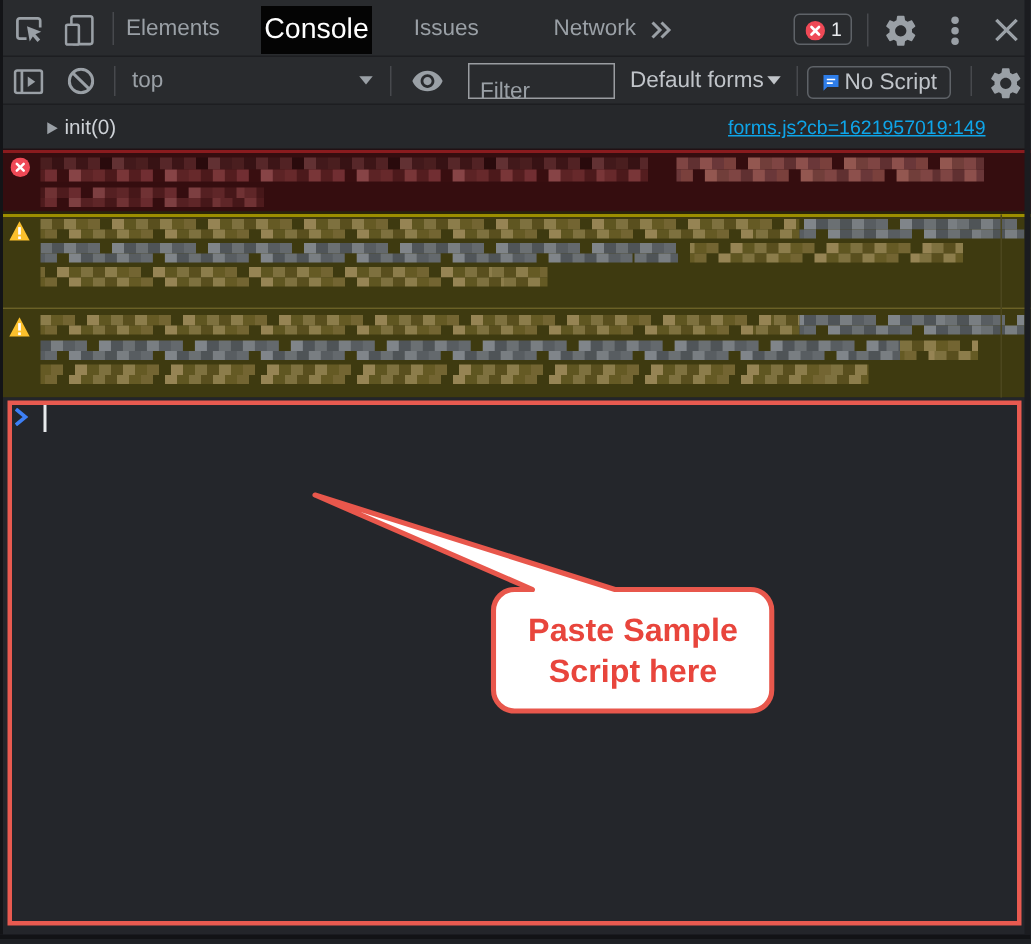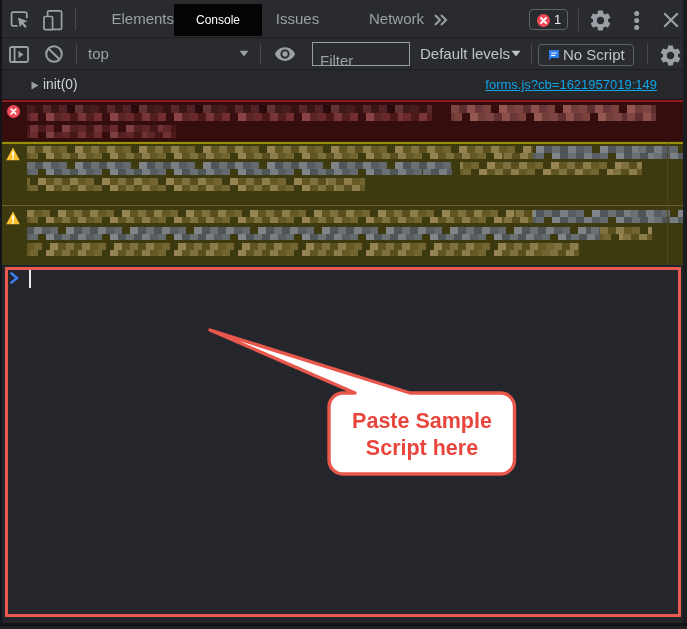--- a/index.html
+++ b/index.html
@@ -25,22 +25,22 @@
   <path d="M3.2 2.2 h12 a1.6 1.6 0 0 1 1.6 1.6 v4.5 M3.2 2.2 a1.6 1.6 0 0 0 -1.6 1.6 v10.4 a1.6 1.6 0 0 0 1.6 1.6 h4.5" fill="none" stroke="#9aa0a6" stroke-width="1.8"></path>
   <path d="M8 7.5 L17.5 11.2 L13.6 12.8 L16.8 16.4 L15 18 L11.9 14.3 L9.8 17.6 Z" fill="#9aa0a6"></path>
 </svg>
 
 <svg class="abs" style="left:43px;top:9px" width="20" height="22" viewBox="0 0 20 22">
   <rect x="4.6" y="1.8" width="14" height="18.6" rx="1.5" fill="none" stroke="#9aa0a6" stroke-width="1.7"></rect>
   <rect x="1" y="7.5" width="8.6" height="13.2" rx="1.2" fill="#292b2e" stroke="#9aa0a6" stroke-width="1.7"></rect>
 </svg>
 <div class="sep" style="left:75px;top:8px;height:22px;"></div>
 
-<div class="abs" style="left:84px;top:0;height:37px;line-height:37px;width:90px;text-align:right;color:#9aa0a6;font-size:15px;">Elements</div>
-<div class="abs" style="left:174px;top:4px;height:32px;line-height:32px;width:88px;text-align:center;background:#040404;color:#ffffff;font-size:12px;">Console</div>
+<div class="abs" style="left:84px;top:0;height:37px;line-height:37px;width:90px;text-align:left;color:#9aa0a6;font-size:15px;">Elements</div>
+<div class="abs" style="left:174px;top:4px;height:32px;line-height:32px;width:74px;text-align:center;background:#040404;color:#ffffff;font-size:19px;">Console</div>
 <div class="abs" style="left:257px;top:0;height:37px;line-height:37px;width:81px;text-align:center;color:#9aa0a6;font-size:15px;">Issues</div>
 <div class="abs" style="left:338px;top:0;height:37px;line-height:37px;width:86px;text-align:right;color:#9aa0a6;font-size:15px;">Network</div>
 <svg class="abs" style="left:433px;top:12px" width="15" height="16" viewBox="0 0 15 16">
   <path d="M2 3 L7 8 L2 13 M8 3 L13 8 L8 13" fill="none" stroke="#9aa0a6" stroke-width="2"></path>
 </svg>
 
 <div class="abs" style="left:529px;top:9px;width:39px;height:21px;border:1px solid #5f6368;border-radius:4px;box-sizing:border-box;"></div>
 <svg class="abs" style="left:537px;top:14px" width="13" height="13" viewBox="0 0 13 13">
   <circle cx="6.5" cy="6.5" r="6.5" fill="#ef4956"></circle>
   <path d="M4 4 L9 9 M9 4 L4 9" stroke="#fff" stroke-width="1.8" stroke-linecap="round"></path>
@@ -80,21 +80,21 @@
     <path d="M0.5 0.8 L9.5 0.8 L5 6.4 Z" fill="#9aa0a6"></path>
   </svg>
 <div class="sep" style="left:260px;top:44px;height:20px;"></div>
 
 <svg class="abs" style="left:274px;top:46px" width="22" height="16" viewBox="0 0 24 17">
   <path fill-rule="evenodd" fill="#9aa0a6" d="M12 1C7 1 2.73 4.11 1 8.5 2.73 12.89 7 16 12 16s9.27-3.11 11-7.5C21.27 4.11 17 1 12 1zm0 12.5c-2.76 0-5-2.24-5-5s2.24-5 5-5 5 2.24 5 5-2.24 5-5 5zm0-8c-1.66 0-3 1.34-3 3s1.34 3 3 3 3-1.34 3-3-1.34-3-3-3z"></path>
 </svg>
 
 <div class="abs" style="left:312px;top:42px;width:98px;height:24px;border:1px solid #9a9da1;box-sizing:border-box;"></div>
 <div class="abs" style="left:320px;top:49px;height:24px;line-height:24px;color:#9aa0a6;font-size:15px;">Filter</div>
-<div class="abs" style="left:420px;top:38px;height:31px;line-height:31px;color:#c0c4c9;font-size:15px;">Default levels</div>
+<div class="abs" style="left:420px;top:38px;height:31px;line-height:31px;color:#c0c4c9;font-size:15px;">Default forms</div>
 <svg class="abs" style="left:511px;top:50px" width="10" height="7" viewBox="0 0 10 7">
     <path d="M0.5 0.8 L9.5 0.8 L5 6.4 Z" fill="#c0c4c9"></path>
   </svg>
 <div class="sep" style="left:531px;top:44px;height:20px;"></div>
 
 <div class="abs" style="left:538px;top:44px;width:96px;height:22px;border:1px solid #5f6368;border-radius:4px;box-sizing:border-box;"></div>
 <svg class="abs" style="left:548px;top:49px" width="12" height="12" viewBox="0 0 12 12">
   <path fill="#2e7de9" d="M1 1 h10 v8 h-7.5 l-2.5 2.5 Z"></path>
   <path d="M3.2 4 h5.6 M3.2 6.4 h4" stroke="#fff" stroke-width="1.1"></path>
 </svg>

